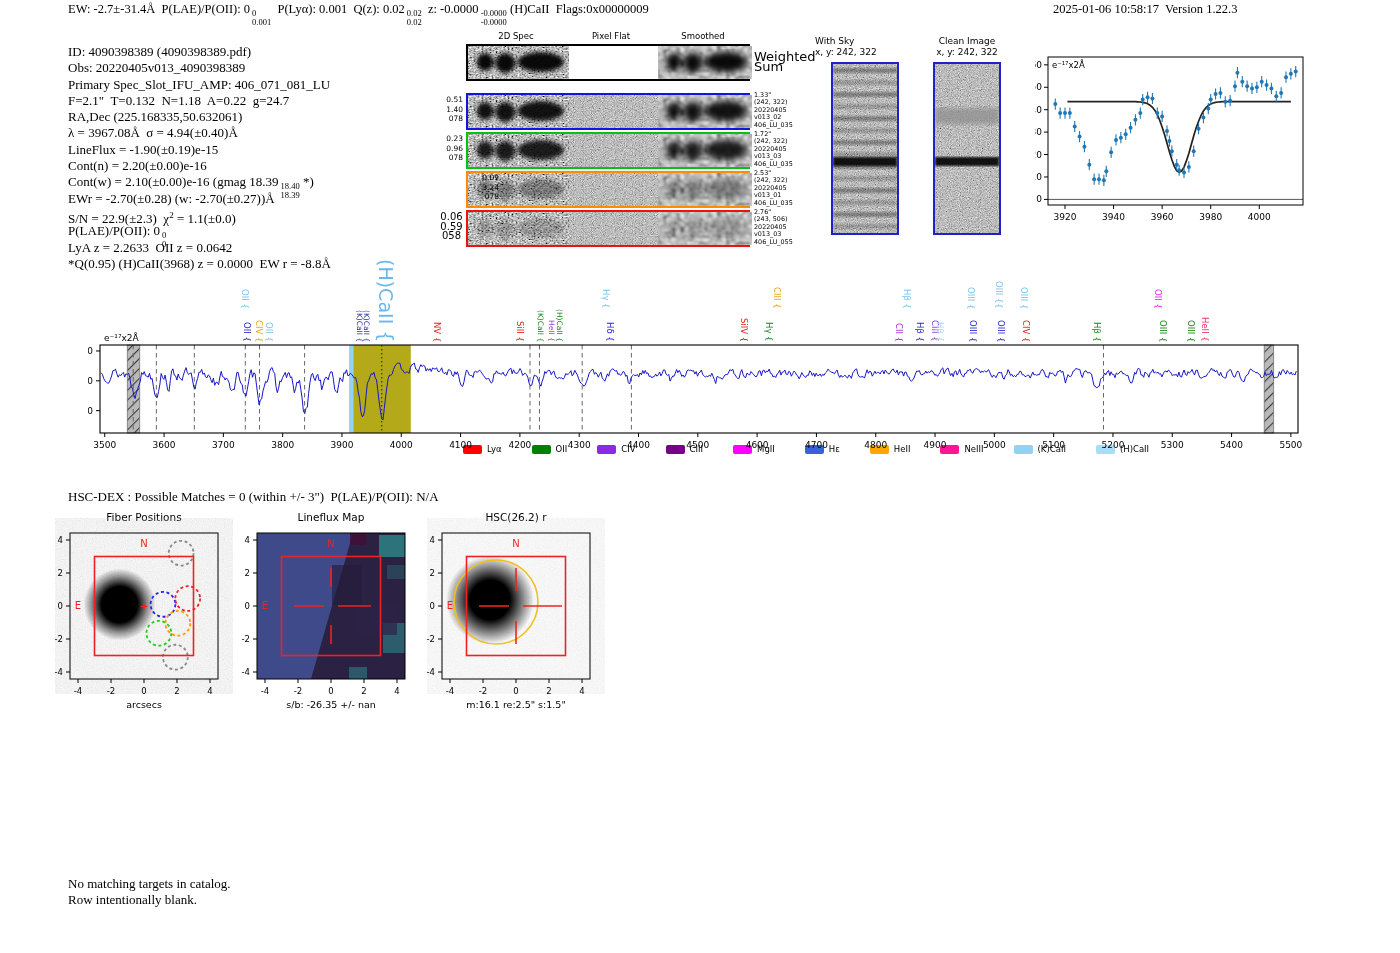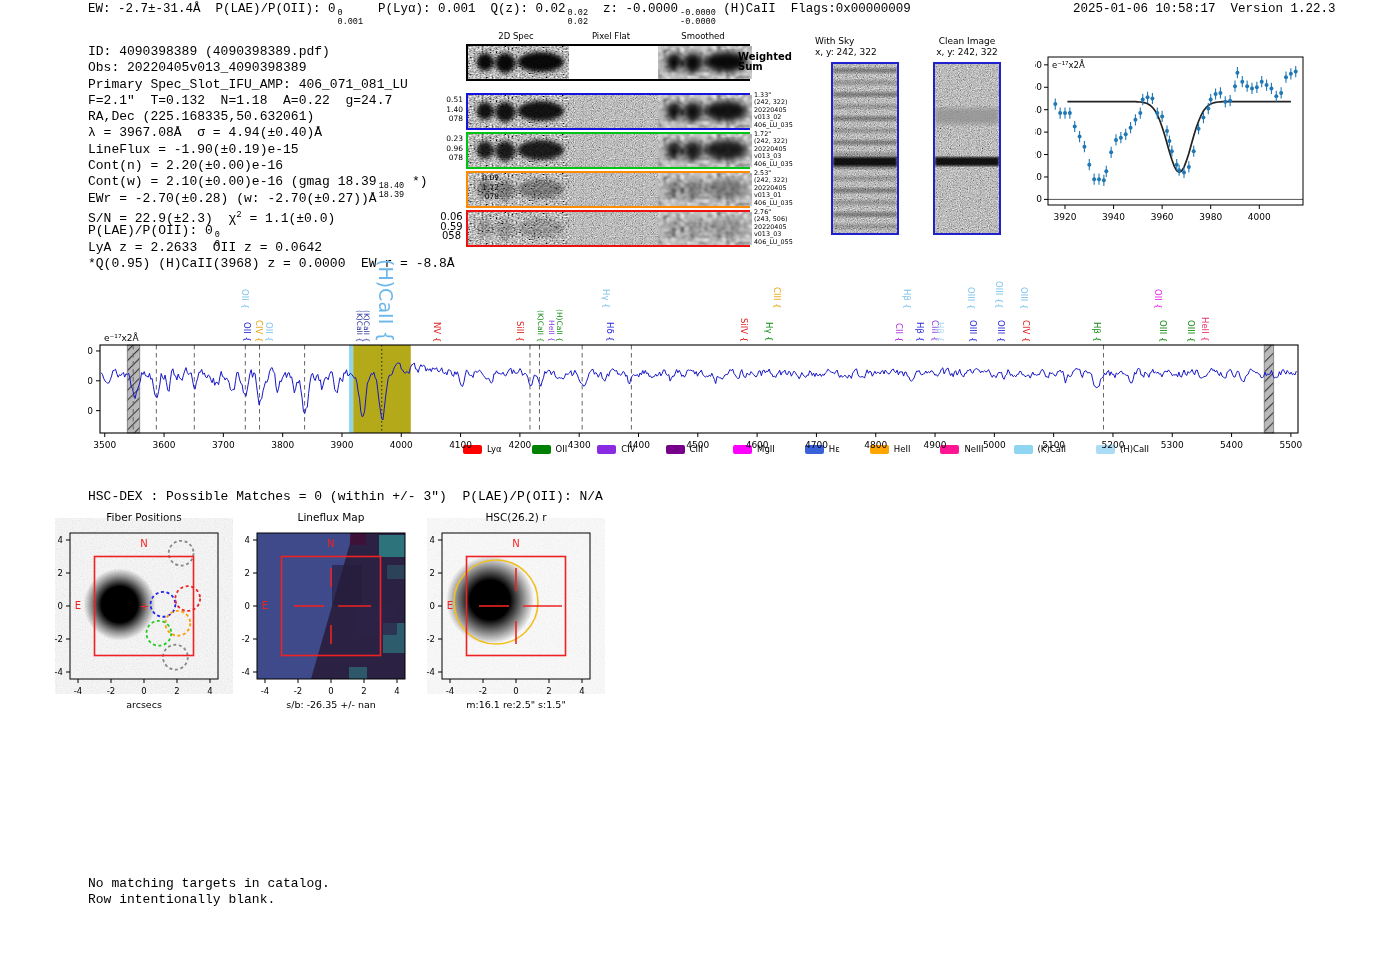--- a/index.html
+++ b/index.html
@@ -1,18 +1,18 @@
 <!DOCTYPE html>
 <html><head>
 <meta charset="utf-8">
 <style>
   html,body{margin:0;padding:0;background:#fff;}
   #page{position:relative;width:1400px;height:953px;background:#fff;overflow:hidden;
         font-family:"DejaVu Sans",sans-serif;color:#000;}
-  .mono{font-family:Liberation Mono, monospace;margin-left:20px;}
+  .mono{font-family:Liberation Serif, serif;}
   .abs{position:absolute;}
   .info-line{white-space:pre;height:16.3px;}
   sup{font-size:9px;}
   .frac{display:inline-flex;flex-direction:column;font-size:8.5px;line-height:8.5px;
         vertical-align:-3px;margin-left:2px;}
   .linelabel{position:absolute;writing-mode:vertical-rl;text-orientation:sideways;
              white-space:pre;font-family:"DejaVu Sans",sans-serif;}
   #legend{position:absolute;display:flex;gap:30px;align-items:center;margin-left:39px;}
   .legend-item{display:flex;align-items:center;gap:5px;font-size:8.5px;}
   .legend-swatch{width:19px;height:9px;border-radius:2px;display:inline-block;}
@@ -209,21 +209,21 @@
             <g filter="url(#fBlur3)" opacity="0.35">
               <ellipse cx="15.98" cy="16" rx="7.99" ry="9" fill="#000"></ellipse>
               <ellipse cx="34.78" cy="17" rx="9.4" ry="10" fill="#000"></ellipse>
               <ellipse cx="67.67999999999999" cy="16" rx="21.62" ry="10" fill="#000"></ellipse>
             </g>
           </svg>
         </div>
       </div>
       <div class="abs" style="left: 440px; top: 173px; width: 23px; text-align: right; font-size: 7.5px; line-height: 9.5px; margin-left: 36px;">
         <div>0.09</div>
-        <div>1.72</div>
+        <div>3.24</div>
         <div>078</div>
       </div>
       <div class="abs" style="left: 754px; top: 170px; font-size: 6.4px; line-height: 7.4px;">
         <div>2.53"</div>
         <div>(242, 322)</div>
         <div>20220405</div>
         <div>v013_01</div>
         <div>406_LU_035</div>
       </div>
       <div class="abs" style="left: 466px; top: 210px; width: 284px; height: 37px; box-sizing: border-box; border: 2px solid rgb(238, 17, 17); background: rgb(255, 255, 255);">
@@ -261,21 +261,21 @@
         <div>0.59</div>
         <div>058</div>
       </div>
       <div class="abs" style="left: 754px; top: 209px; font-size: 6.4px; line-height: 7.4px;">
         <div>2.76"</div>
         <div>(243, 506)</div>
         <div>20220405</div>
         <div>v013_03</div>
         <div>406_LU_055</div>
       </div>
-      <div class="abs" style="left: 738px; top: 52px; font-size: 10px; line-height: 10px; font-weight: bold;">
+      <div class="abs" style="left: 754px; top: 52px; font-size: 13px; line-height: 10px;">
         <div>Weighted</div>
         <div>Sum</div>
       </div>
     </div>
 
   <div class="abs" id="sky-panels" style="left:0;top:0;">
       <div class="abs" style="left: 815px; top: 36px; width: 100px; text-align: left; font-size: 9px; line-height: 11px;">
         <div>With Sky</div>
         <div>x, y: 242, 322</div>
       </div>

